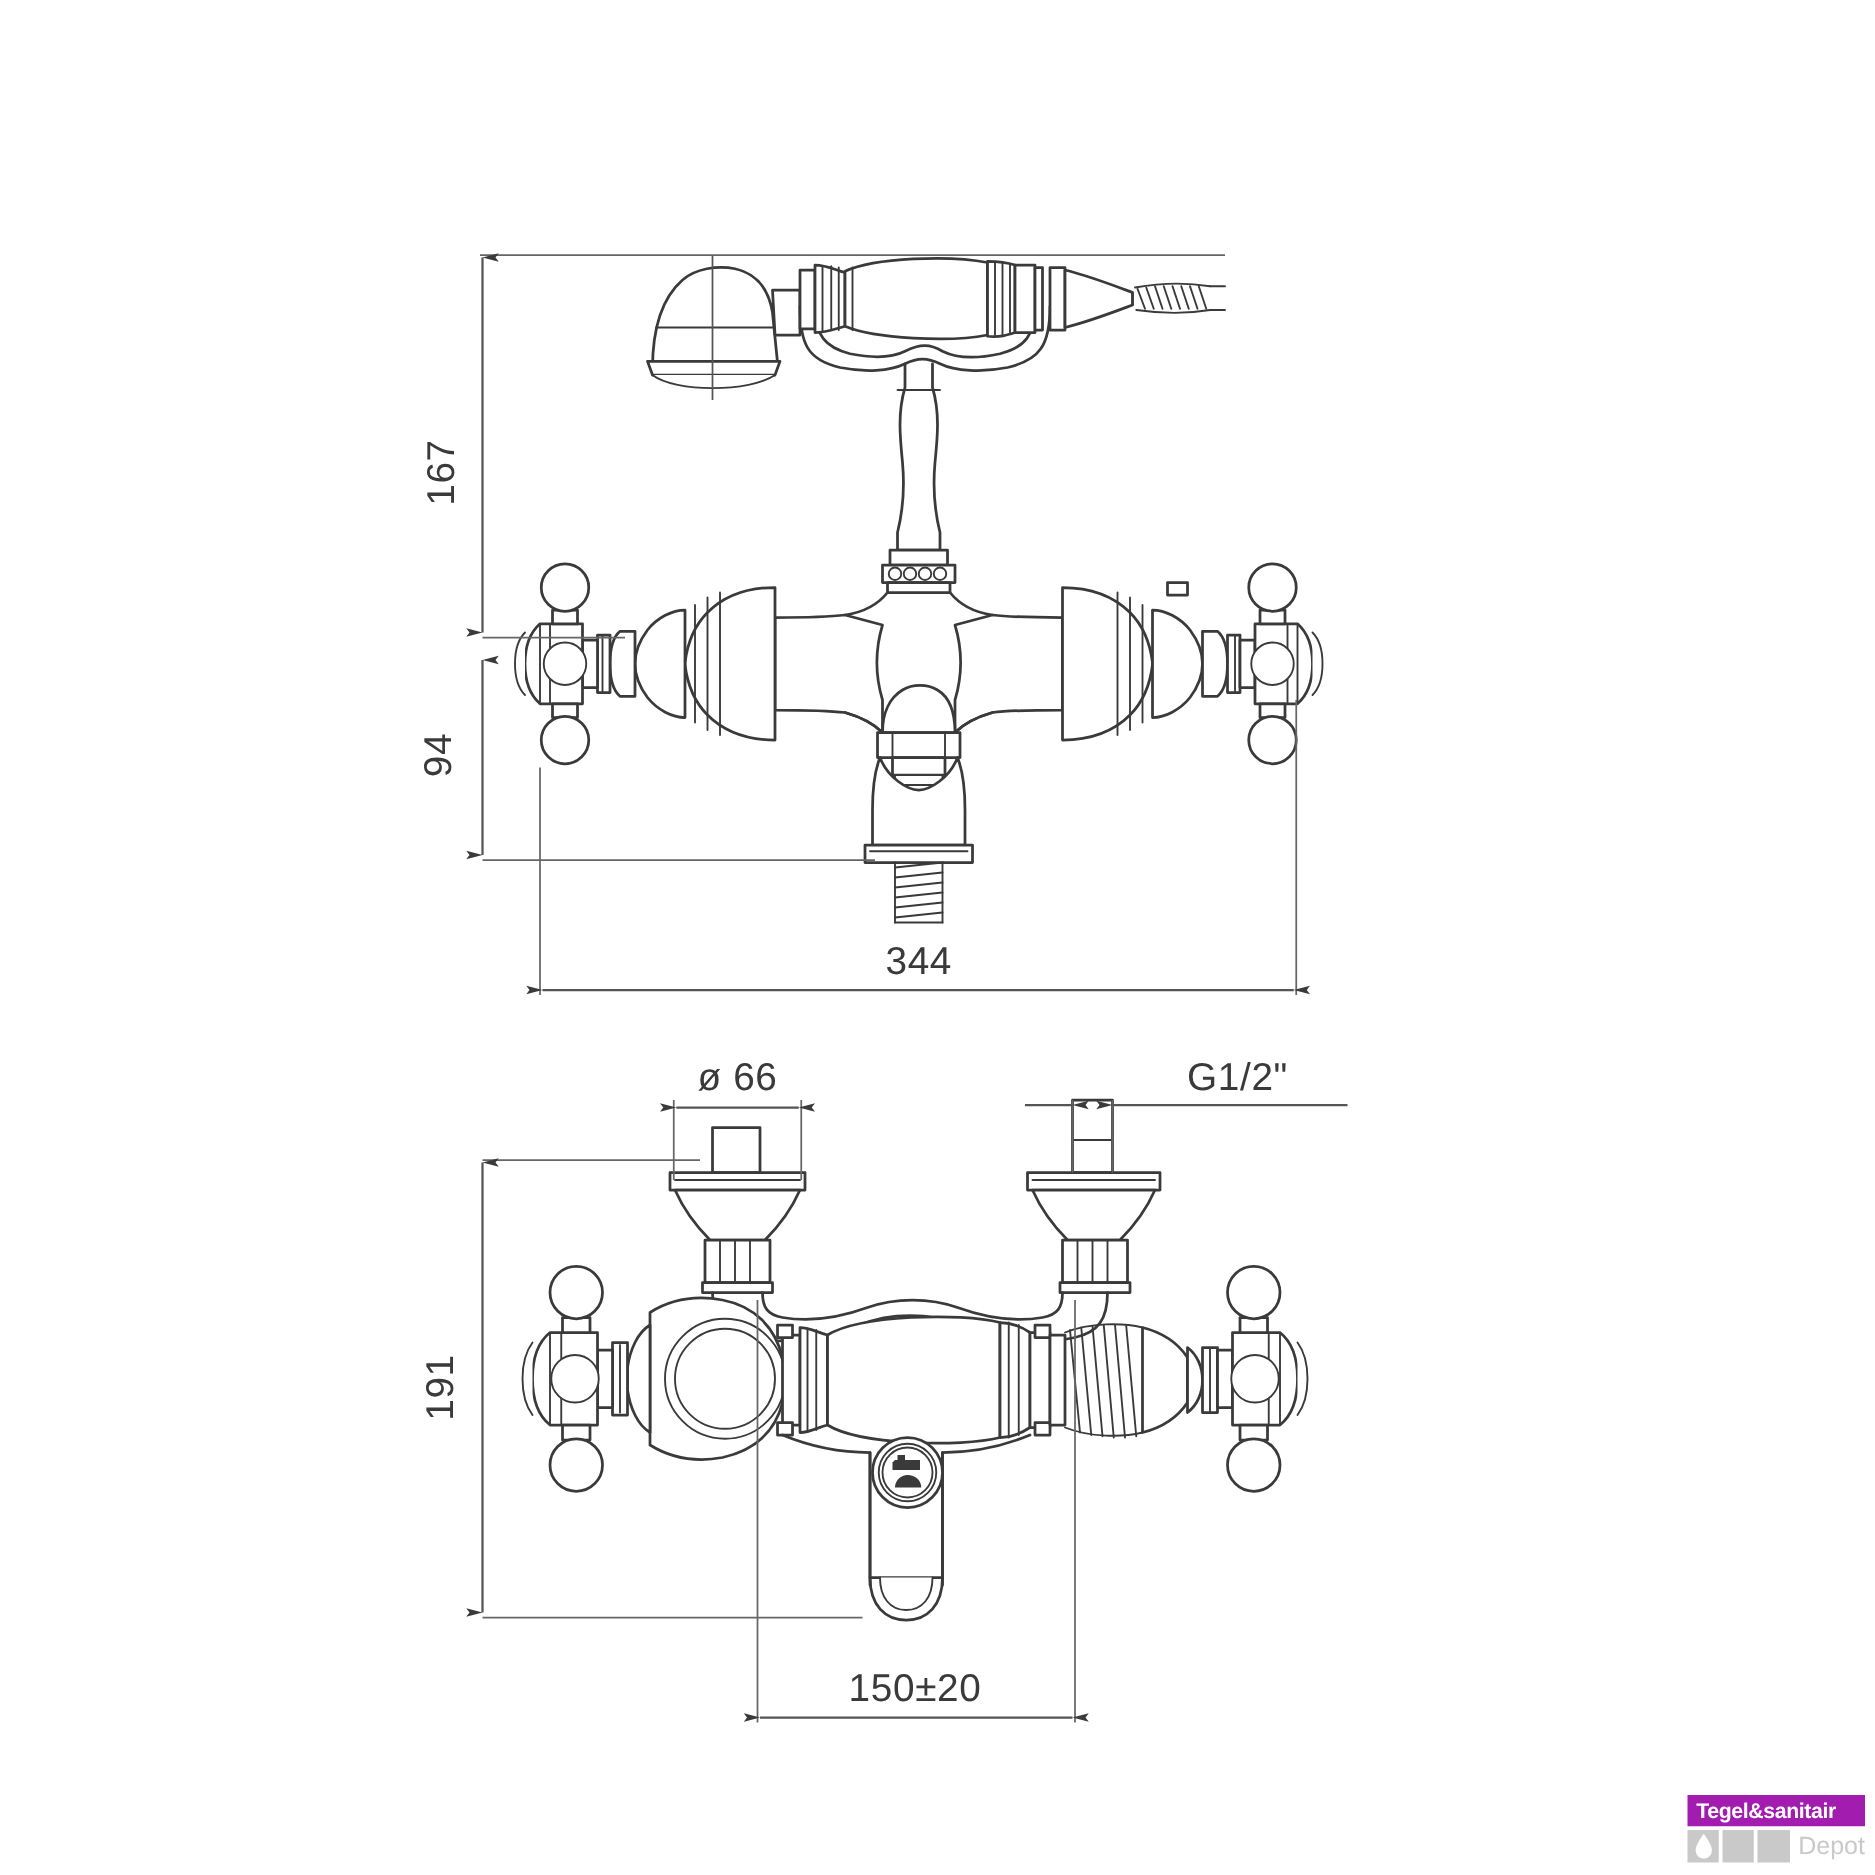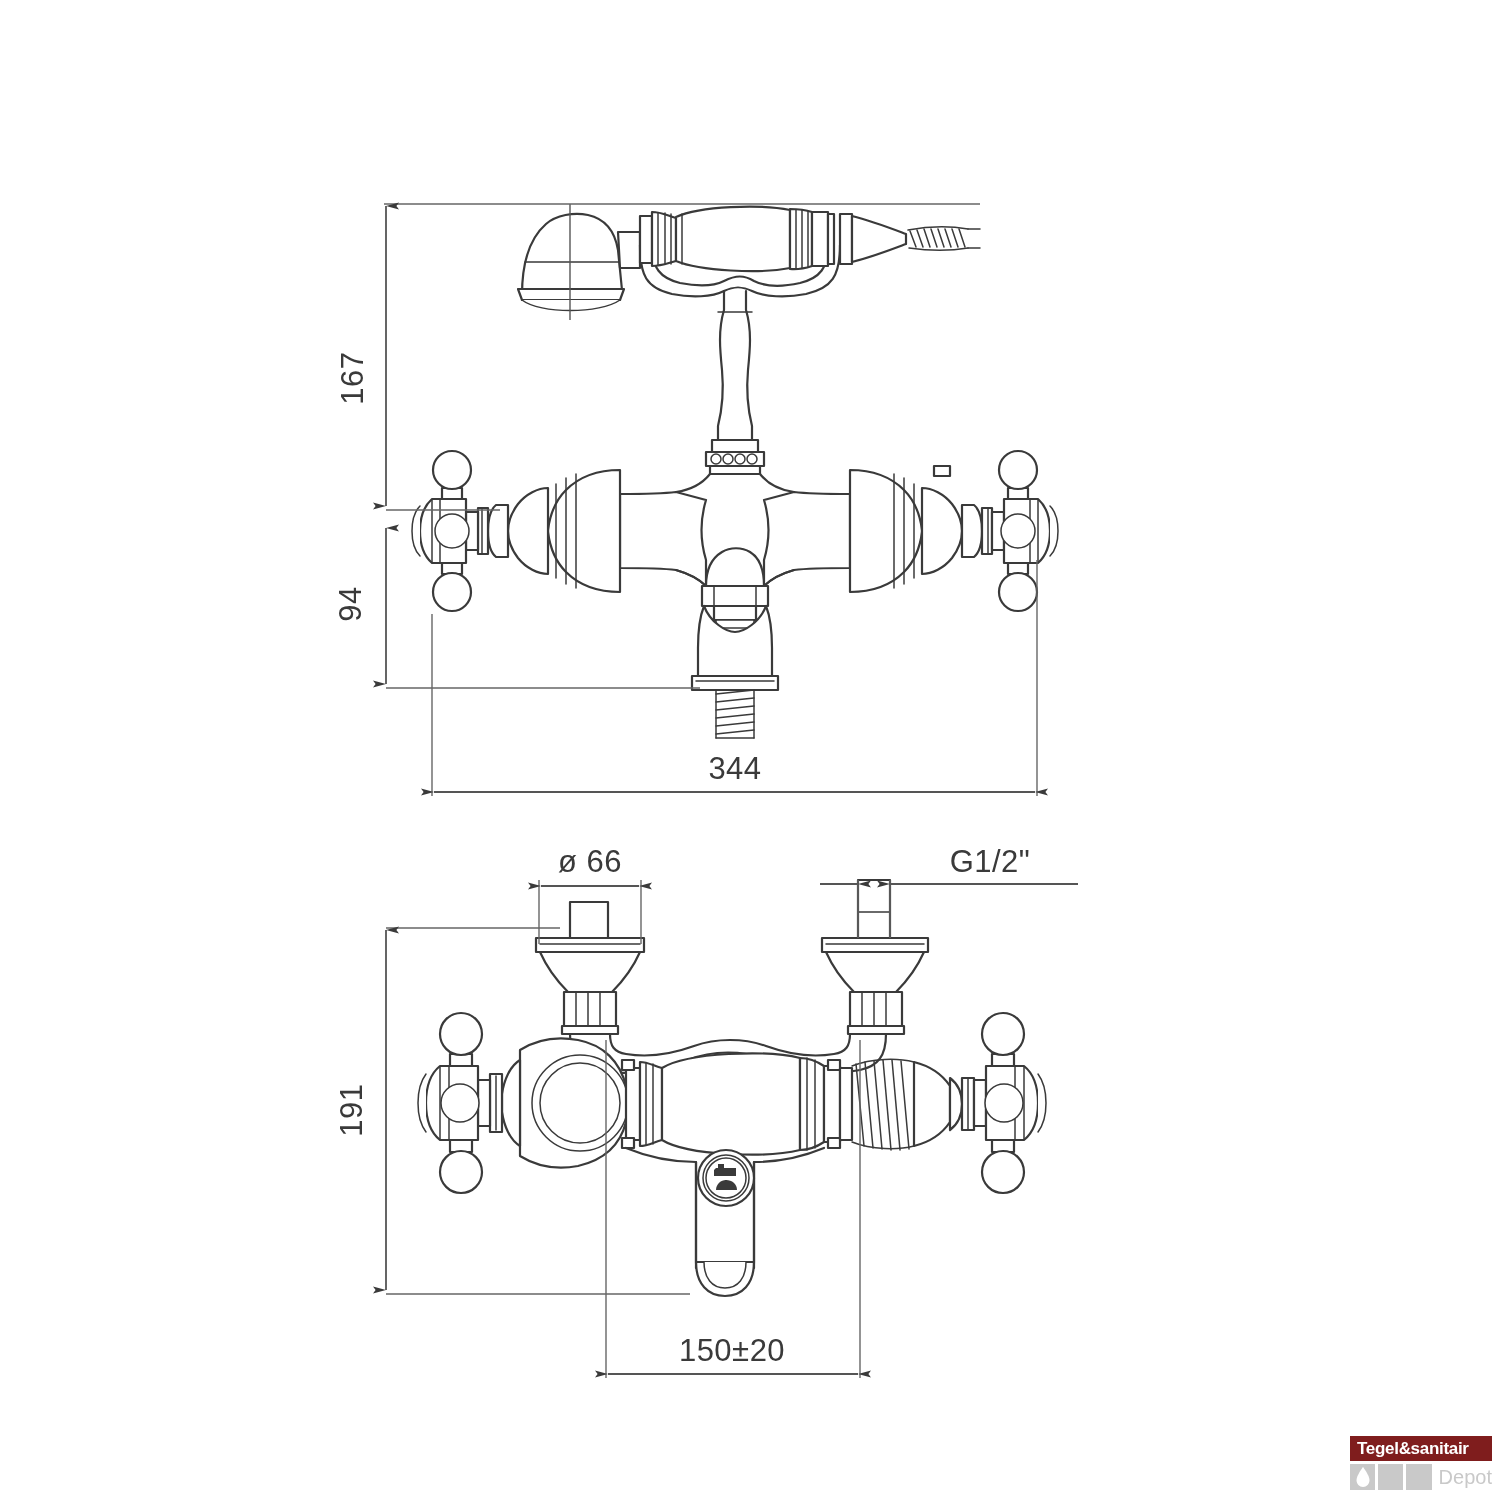--- a/index.html
+++ b/index.html
@@ -41,21 +41,21 @@
   }
   
   #watermark {
     position: absolute;
     right: 8px;
     bottom: 6px;
     width: 142px;
     height: 58px;
   }
   .wm-bar {
-    background: #7f1d1d;
+    background: #a21caf;
     height: 25px;
     display: flex;
     align-items: center;
     padding-left: 7px;
     box-sizing: border-box;
   }
   .wm-bar span {
     color: #ffffff;
     font-family: "Liberation Sans", sans-serif;
     font-size: 17px;

